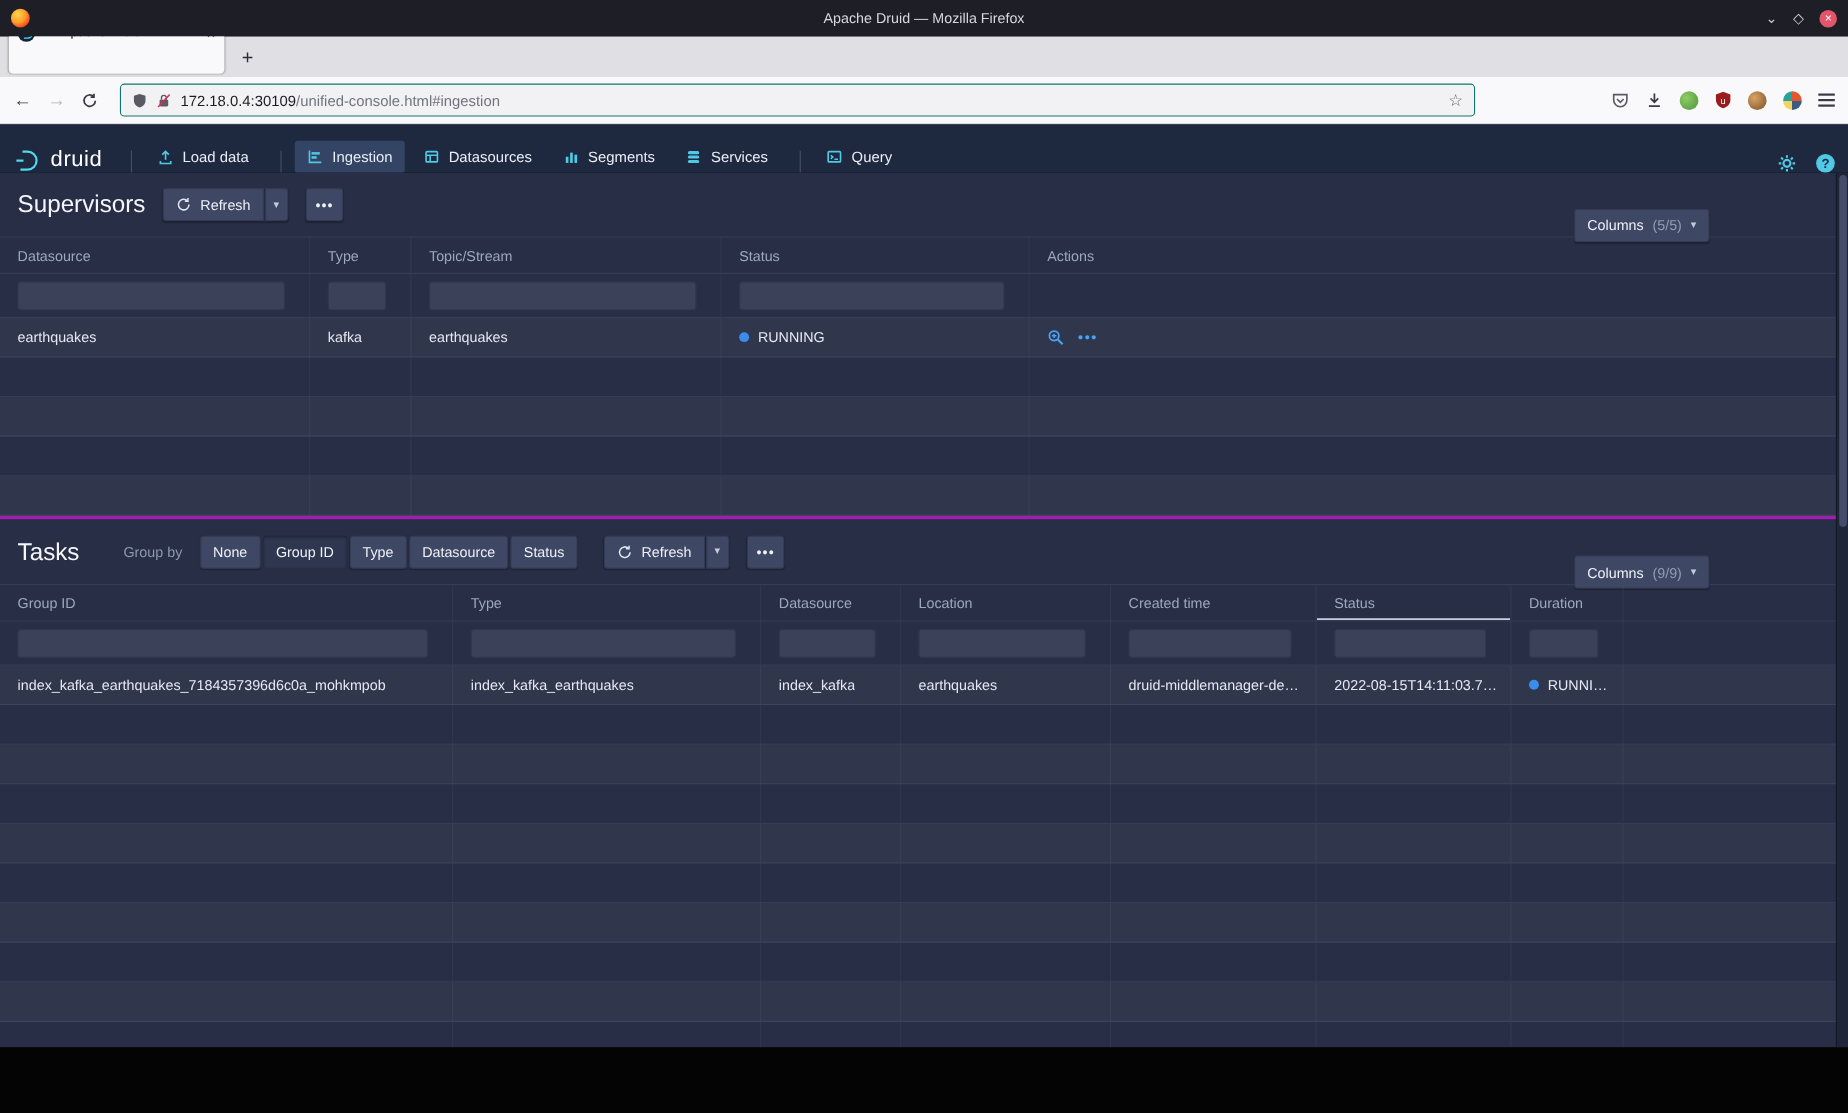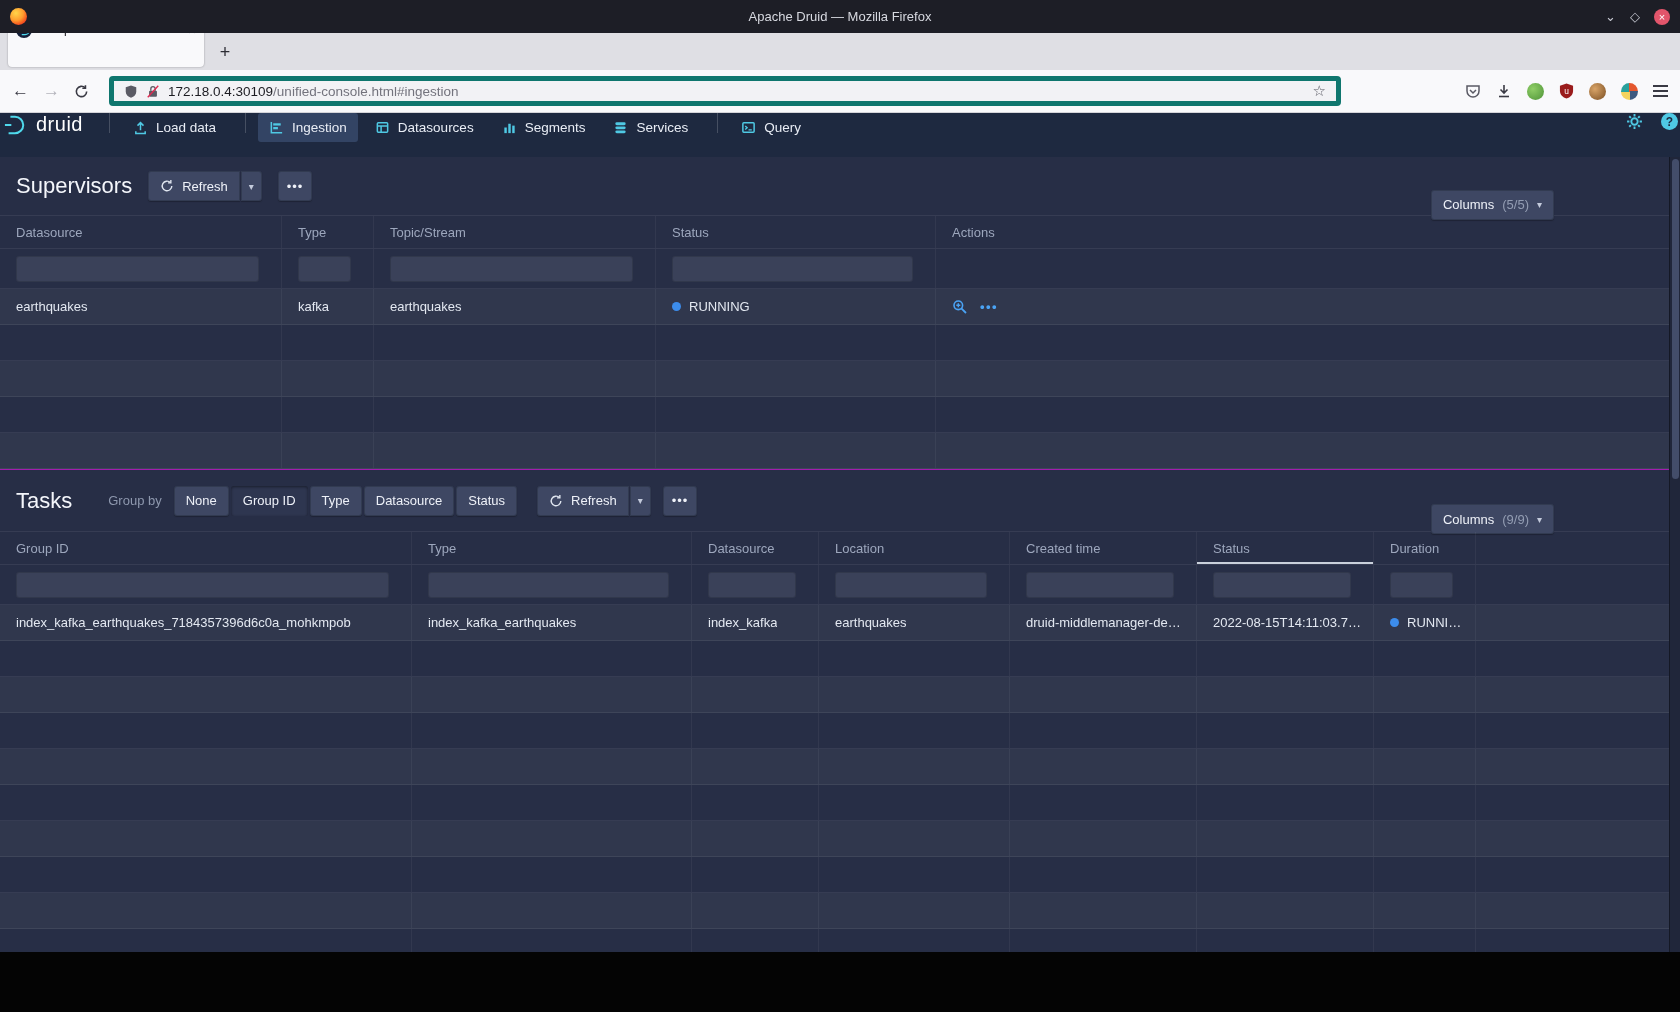--- a/index.html
+++ b/index.html
@@ -23,50 +23,50 @@
   .favicon { width:16px; height:16px; border-radius:50%; background:#15203a; display:flex; align-items:center; justify-content:center; flex:none; }
   .tab-label { font-size:12px; color:#15141a; flex:1; white-space:nowrap; overflow:hidden; }
   .tab-close { color:#55555e; font-size:14px; }
   .newtab { width:30px; height:30px; margin:0 0 3px 6px; display:flex; align-items:center; justify-content:center;
     color:#2c2c33; font-size:18px; border-radius:4px; }
 
   
   .urlbar { height:43px; background:#f9f9fb; border-bottom:1px solid #d4d4d9; display:flex; align-items:center; padding:0 12px; gap:14px; }
   .navglyph { font-size:17px; color:#3a3a44; }
   .navglyph.dim { color:#b3b3bb; }
-  .url-field { flex:1; height:30px; margin:0 110px 0 6px; background:#f2f2f5; border:5px solid #0f766e; border-radius:4px;
+  .url-field { flex:1; height:30px; margin:0 110px 0 6px; background:#f2f2f5; border:1px solid #0f766e; border-radius:4px;
     display:flex; align-items:center; gap:8px; padding:0 10px; }
   .url-text { flex:1; font-size:13.5px; white-space:nowrap; overflow:hidden; }
   .url-host { color:#1c1c22; }
   .url-path { color:#73737d; }
   .star { color:#5a5a64; font-size:15px; }
   .ext-icons { display:flex; align-items:center; gap:15px; }
   .circle-ext { width:17px; height:17px; border-radius:50%; }
   .ext-green { background:radial-gradient(circle at 35% 35%, #8fce66, #4e9338); }
   .ext-avatar { background:radial-gradient(circle at 35% 35%, #d9a468, #7a4e22); }
   .ext-pin { background:conic-gradient(#e4572e 0 25%, #3d5a80 25% 50%, #f4d35e 50% 75%, #29a19c 75%); }
   .hamburger { display:flex; flex-direction:column; gap:3px; }
   .hamburger span { display:block; width:15px; height:2px; background:#3a3a44; }
 
   
-  .druid-nav { height:44px; background:#1e2940; display:flex; align-items:flex-start; padding:0 2px; color:#e9edf5; }
+  .druid-nav { height:44px; background:#1e2940; display:flex; align-items:flex-end; padding:0 12px; color:#e9edf5; }
   .brand { display:flex; align-items:center; gap:8px; margin-right:14px; }
   .brand-text { font-size:20px; font-weight:500; color:#fff; letter-spacing:.5px; }
   .nav-sep { width:1px; height:20px; background:rgba(255,255,255,.18); margin:0 12px; }
   .nav-item { display:flex; align-items:center; gap:8px; font-size:13.5px; padding:7px 11px; border-radius:3px; margin-right:6px; }
   .nav-item.active { background:rgba(96,128,178,.32); }
   .nav-icons-right { margin-left:auto; display:flex; align-items:center; gap:18px; }
   .help-circle { width:17px; height:17px; border-radius:50%; background:#4fc9e4; color:#1e2940;
     font-size:12px; font-weight:700; display:flex; align-items:center; justify-content:center; }
 
   
   .content { height:795px; background:#272e46; position:relative; overflow:hidden; color:#e3e8f1; }
   .sec-toolbar { display:flex; align-items:center; padding:0 16px; gap:16px; }
   .sup-toolbar { height:58px; }
-  .task-toolbar { height:62px; border-top:1px solid #a21caf; gap:12px; }
+  .task-toolbar { height:62px; border-top:3px solid #a21caf; }
   .sec-title { font-size:22px; font-weight:400; color:#f4f6fb; }
   .groupby-label { color:#8e98ae; font-size:13px; margin-left:24px; }
 
   .btn { display:inline-flex; align-items:center; gap:8px; height:30px; padding:0 12px; background:#3e4763;
     border-radius:3px; color:#eef1f8; font-size:13px; box-shadow:inset 0 0 0 1px rgba(16,22,26,.25), 0 1px 1px rgba(0,0,0,.25); }
   .btn .caret { color:#c4cbdc; font-size:10px; }
   .split { display:flex; }
   .split .btn.main { border-radius:3px 0 0 3px; }
   .split .btn.caret-seg { border-radius:0 3px 3px 0; margin-left:1px; padding:0 8px; }
   .btn.more { padding:0 9px; letter-spacing:1px; }

